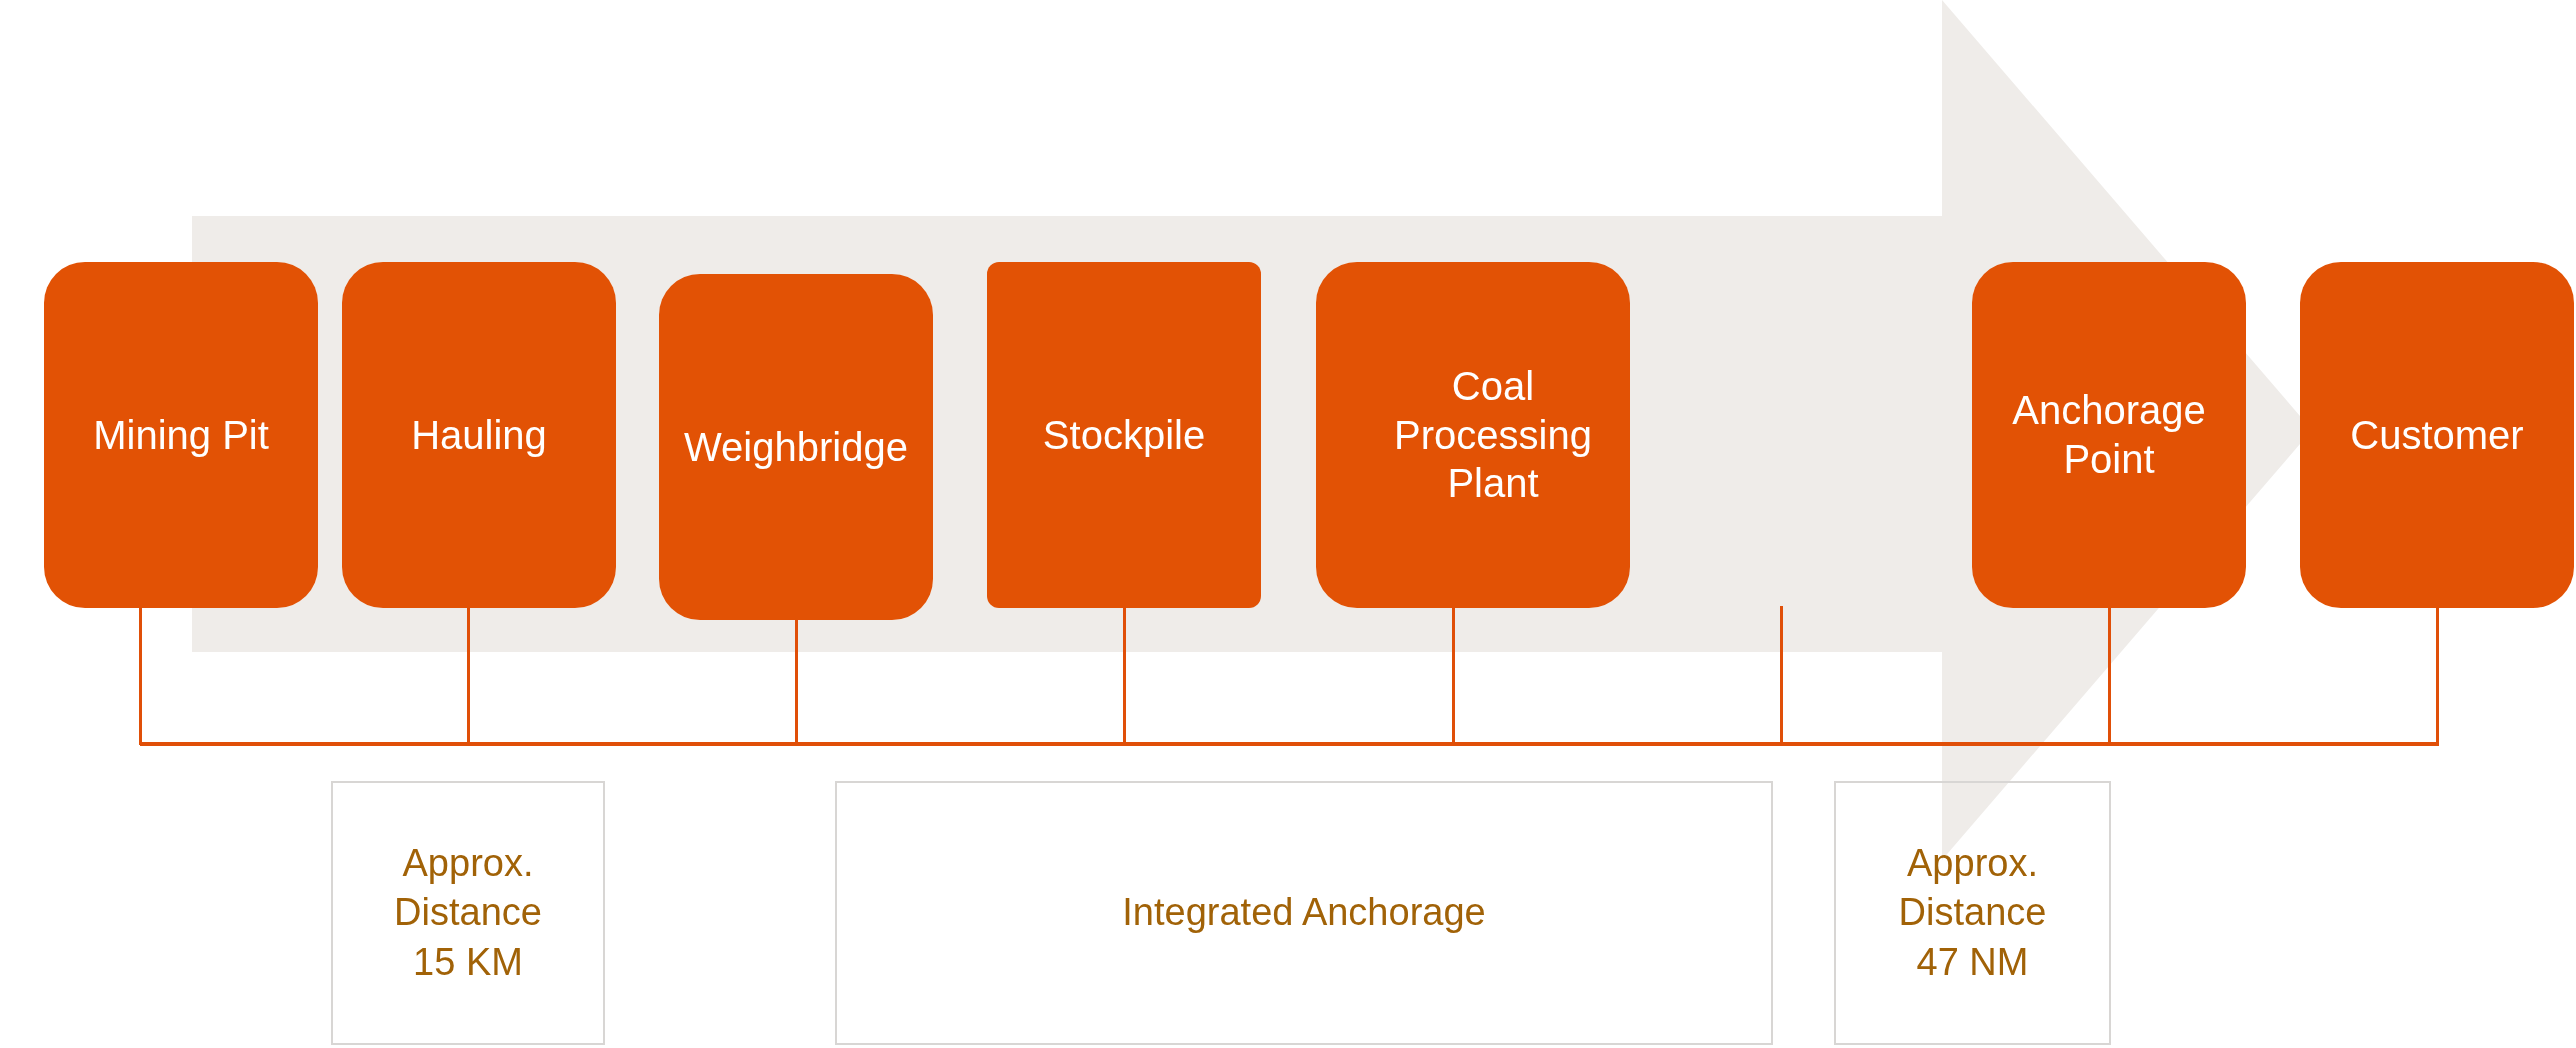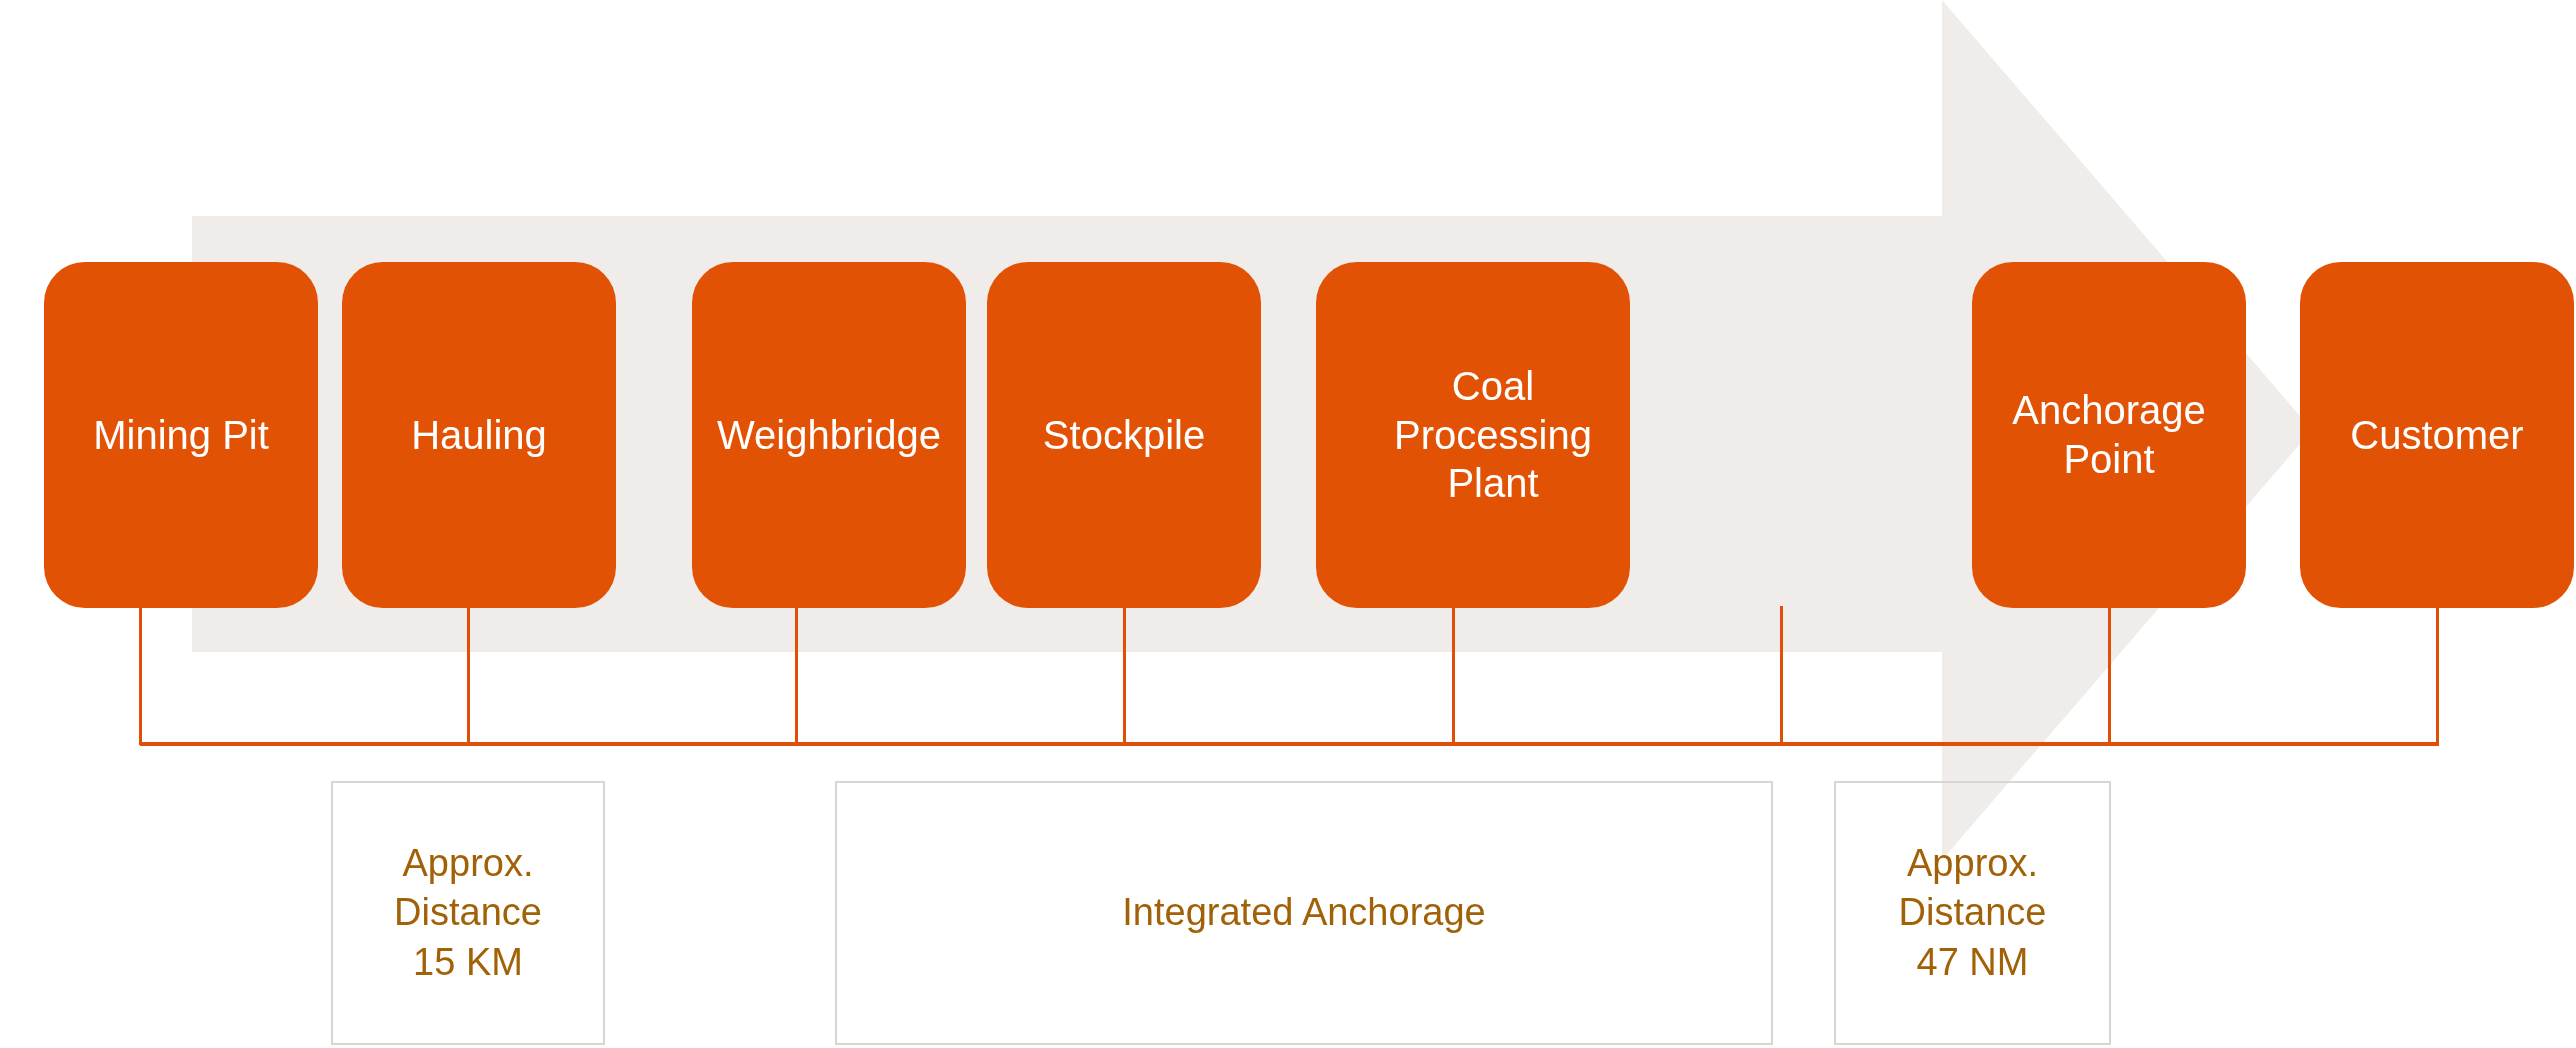--- a/index.html
+++ b/index.html
@@ -67,22 +67,22 @@
   }
   .step .label {
     color: #ffffff;
     font-size: 40px;
     line-height: 1.22;
     text-align: center;
     white-space: pre-line;
   }
   .s1 { left: 19px; margin-left: 25px; }
   .s2 { left: 342px; }
-  .s3 { left: 692px; }
-  .s4 { left: 987px; }
+  .s3 { left: 659px; margin-top: 12px; }
+  .s4 { left: 987px; border-radius: 12px; }
   .s5 { left: 1316px; padding-left: 40px; }
   .s6 { left: 1644px; }
   .s7 { left: 1972px; }
   .s8 { left: 2300px; }
   .v1 { left: 139px; }
   .v2 { left: 467px; }
   .v3 { left: 795px; }
   .v4 { left: 1123px; }
   .v5 { left: 1452px; }
   .v6 { left: 1780px; }

